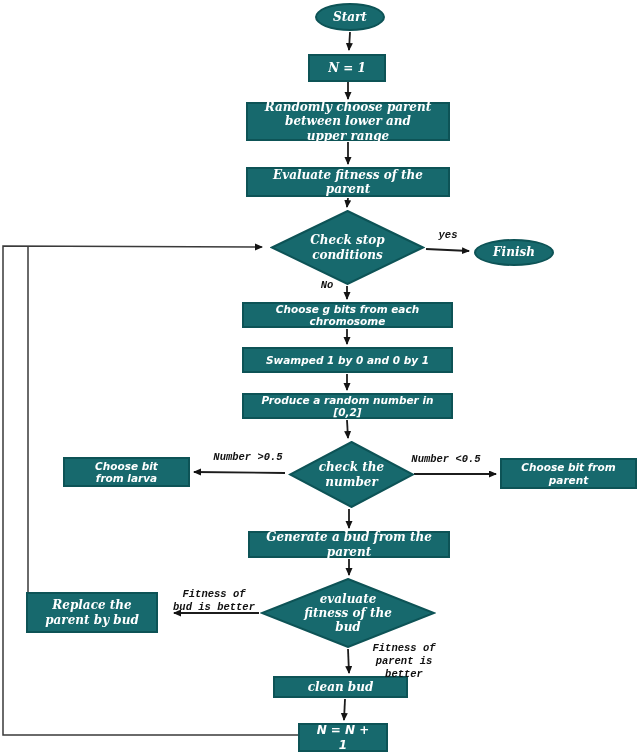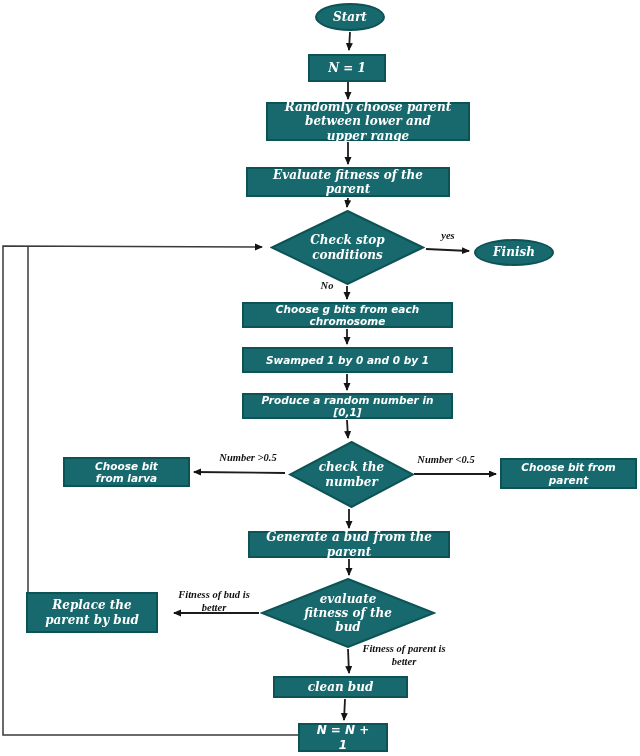--- a/index.html
+++ b/index.html
@@ -21,21 +21,21 @@
   .ellipse{
     background:var(--teal);border:2px solid var(--teal-dark);border-radius:50%;
   }
   .diamond{background:transparent;border:none;padding:0;}
   .diamond svg{position:absolute;left:0;top:0;width:100%;height:100%;}
   .diamond .dlabel{position:relative;z-index:2;padding:0 26px;}
   .serif{font-family:"DejaVu Serif",serif;font-size:12px;}
   .sans{font-family:"DejaVu Sans",sans-serif;font-size:10.5px;}
   .edge-label{
     position:absolute;z-index:3;color:#111;font-weight:bold;font-style:italic;
-    font-family:Liberation Serif, serif;font-size:10.5px;text-align:center;line-height:1.25;
+    font-family:Liberation Mono, monospace;font-size:10.5px;text-align:center;line-height:1.25;
   }
 </style>
 </head>
 <body>
 
 <div id="canvas">
 
   <svg id="edges" viewBox="0 0 640 756" xmlns="http://www.w3.org/2000/svg">
     <defs>
       <marker id="arr" markerWidth="9" markerHeight="8" refX="7" refY="3.5" orient="auto" markerUnits="userSpaceOnUse">
@@ -67,21 +67,21 @@
   </svg>
 
   <div class="node ellipse serif" style="left:315px;top:3px;width:70px;height:28px;">
     <span>Start</span>
   </div>
 
   <div class="node rect serif" style="left:308px;top:54px;width:78px;height:28px;font-size:12px;">
     <span>N = 1</span>
   </div>
 
-  <div class="node rect serif" style="left:246px;top:102px;width:204px;height:39px;margin-left:20px;">
+  <div class="node rect serif" style="left:246px;top:102px;width:204px;height:39px;">
     <span>Randomly choose parent between lower and upper range</span>
   </div>
 
   <div class="node rect serif" style="left:246px;top:167px;width:204px;height:30px;">
     <span>Evaluate fitness of the parent</span>
   </div>
 
   <div class="node diamond serif" style="left:270px;top:210px;width:155px;height:75px;">
     <svg viewBox="0 0 155 75" preserveAspectRatio="none">
       <polygon points="77.5,1 153,37.5 77.5,74 2,37.5" style="fill:var(--teal);stroke:var(--teal-dark);stroke-width:2;"></polygon>
@@ -95,21 +95,21 @@
 
   <div class="node rect sans" style="left:242px;top:302px;width:211px;height:26px;">
     <span>Choose g bits from each chromosome</span>
   </div>
 
   <div class="node rect sans" style="left:242px;top:347px;width:211px;height:26px;">
     <span>Swamped 1 by 0 and 0 by 1</span>
   </div>
 
   <div class="node rect sans" style="left:242px;top:393px;width:211px;height:26px;">
-    <span>Produce a random number in [0,1]</span>
+    <span>Produce a random number in [0,2]</span>
   </div>
 
   <div class="node diamond serif" style="left:288px;top:441px;width:127px;height:67px;justify-content:center;">
     <svg viewBox="0 0 127 67" preserveAspectRatio="none">
       <polygon points="63.5,1 125,33.5 63.5,66 2,33.5" style="fill:var(--teal);stroke:var(--teal-dark);stroke-width:2;"></polygon>
     </svg>
     <span class="dlabel" style="padding:0 22px;">check the number</span>
   </div>
 
   <div class="node rect sans" style="left:63px;top:457px;width:127px;height:30px;">

